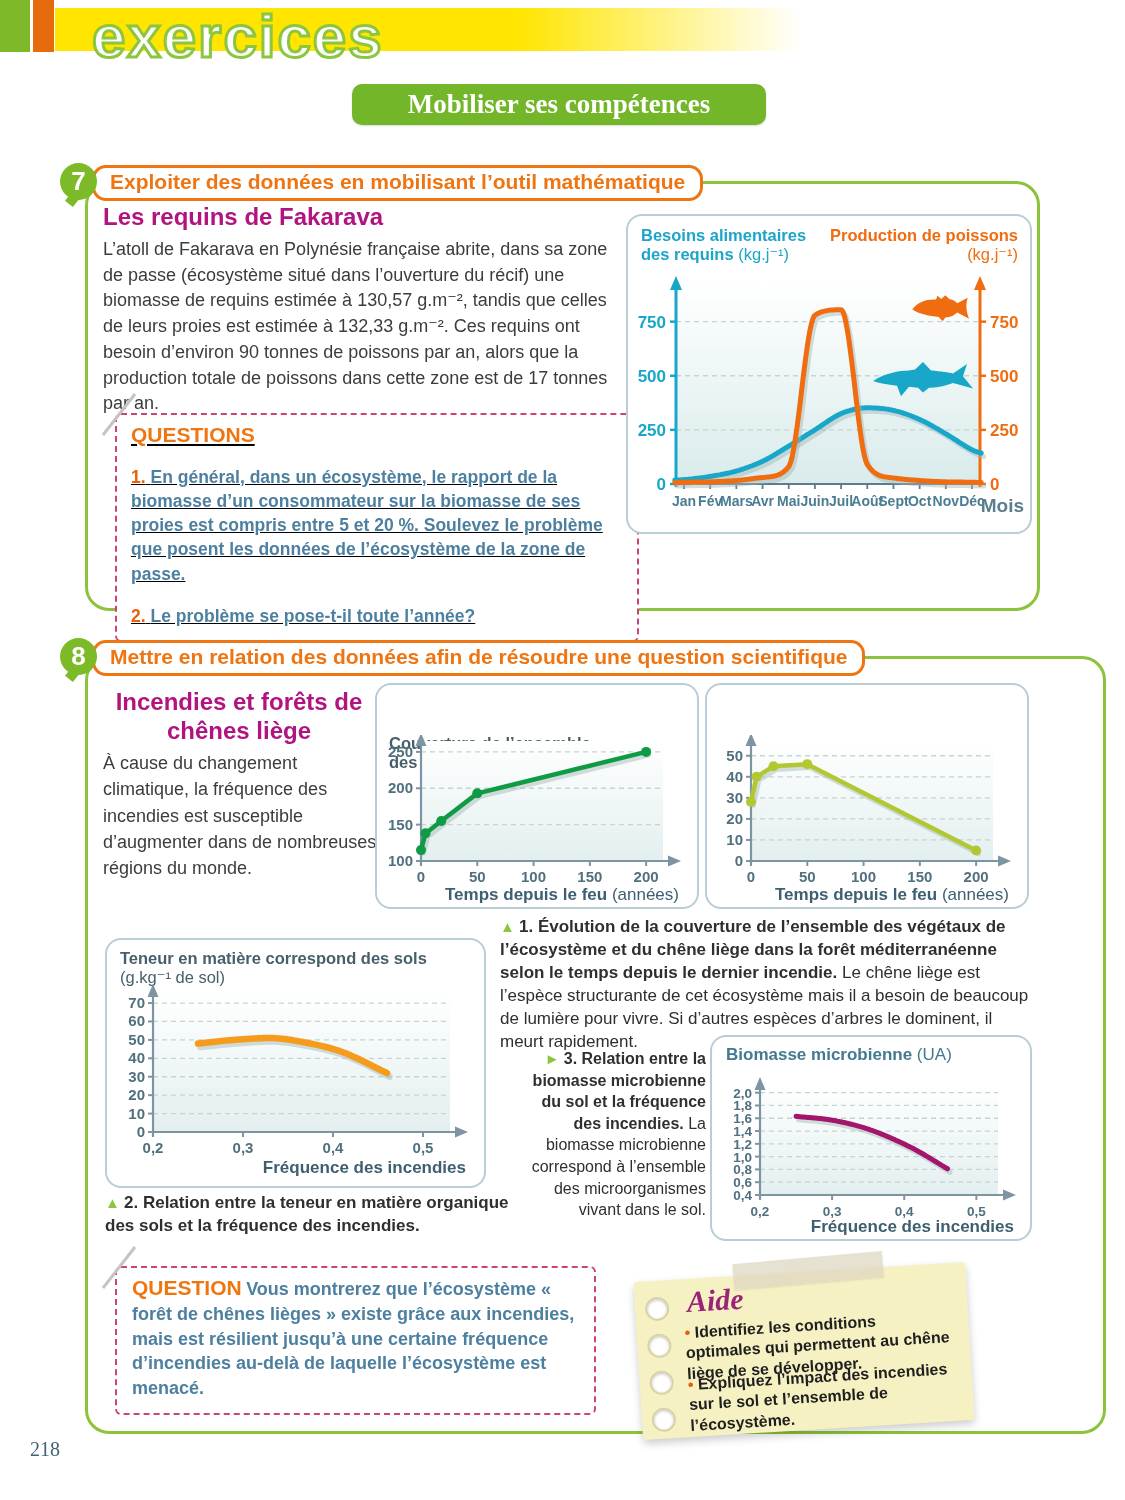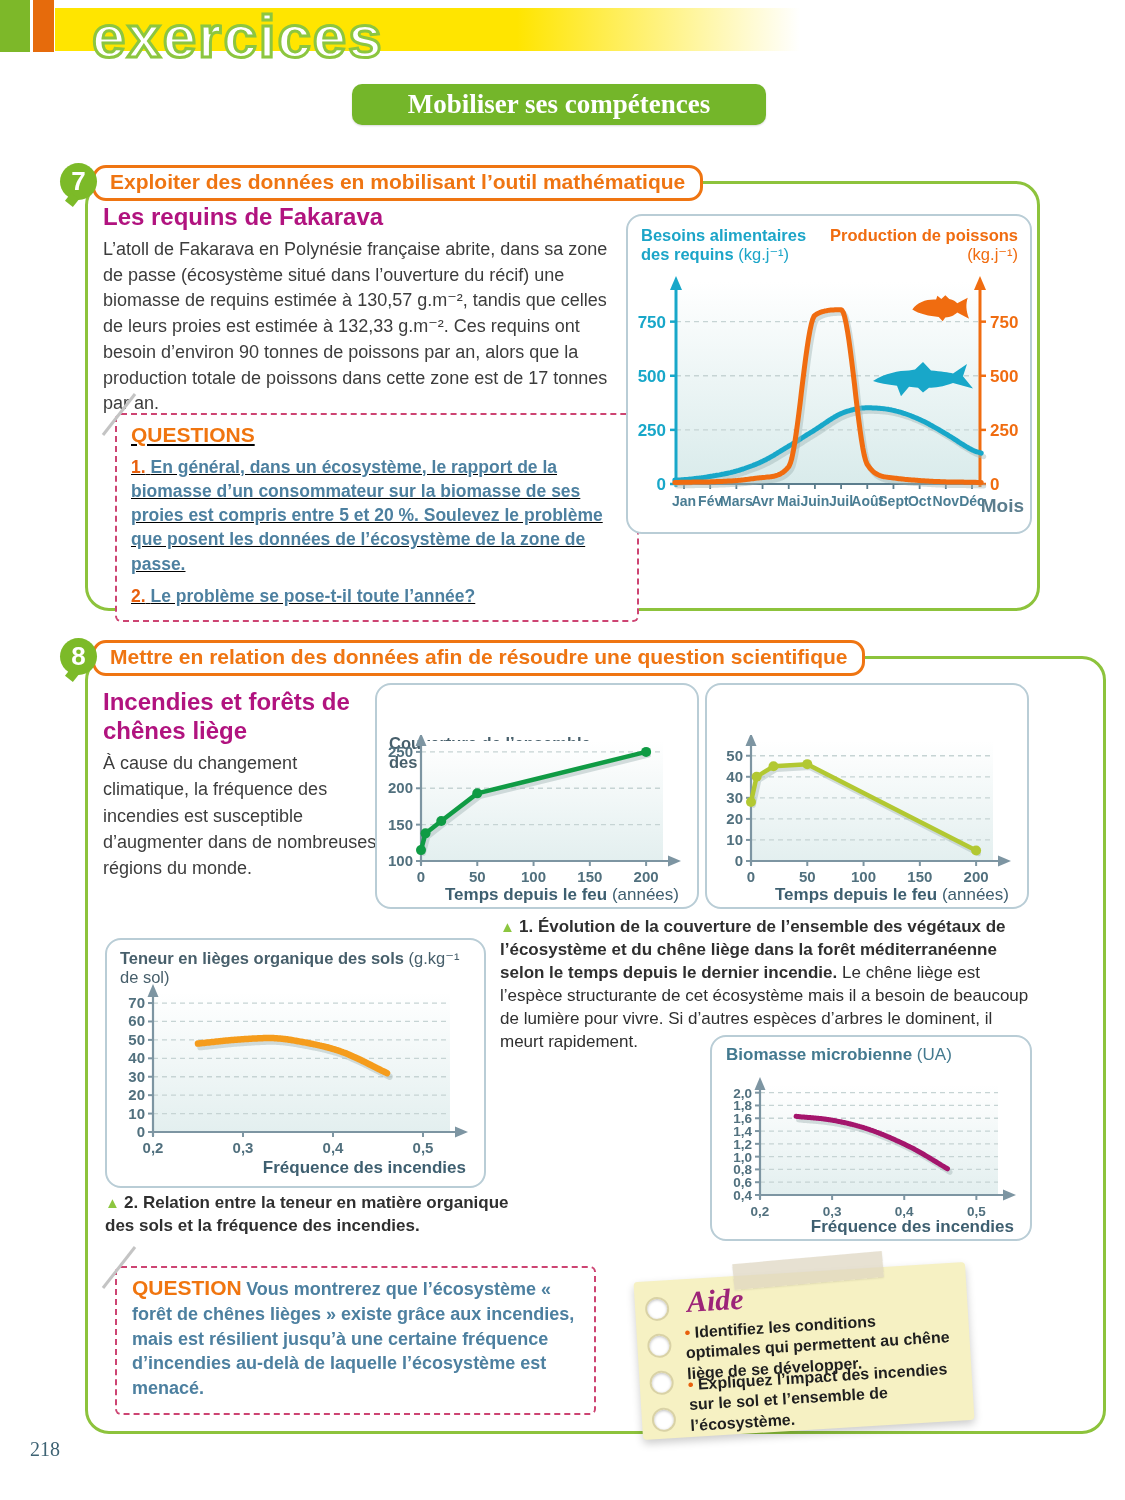--- a/index.html
+++ b/index.html
@@ -27,31 +27,31 @@
   .ex-badge::after{content:"";position:absolute;left:7px;bottom:-5px;width:10px;height:10px;
     background:#7cba28;transform:rotate(38deg);z-index:-1;}
   .badge7{left:60px;top:163px;}
   .badge8{left:60px;top:638px;}
   .ex-skill{background:#fff;border:3px solid #ef7512;border-radius:14px;color:#ef7512;
     font-size:21px;font-weight:700;padding:2px 15px 4px;z-index:2;white-space:nowrap;}
   .skill7{left:92px;top:165px;}
   .skill8{left:92px;top:640px;}
 
   
-  .h-magenta{color:#b1137f;font-weight:800;font-size:24px;line-height:1.2;}
+  .h-magenta{color:#b1137f;font-weight:800;font-size:24px;line-height:1.2;text-align:center;}
   .ex7-title{left:103px;top:203px;}
   .body-text{font-size:18px;line-height:1.43;color:#3c3c3c;}
   .ex7-body{left:103px;top:237px;width:522px;}
 
   .qbox{border:2px dashed #cd4472;border-radius:6px;background:#fff;}
   .qbox::before{content:"";position:absolute;left:-24px;top:-2px;width:52px;height:3px;
     background:#c4c4c4;transform:rotate(-52deg);}
   .qbox7{left:115px;top:413px;width:492px;padding:8px 14px 12px;text-decoration:underline;}
   .q-label{color:#f0750f;font-weight:800;font-size:21px;}
-  .q-item{color:#4d80a0;font-weight:700;font-size:17.5px;line-height:1.38;margin-top:8px;}
+  .q-item{color:#4d80a0;font-weight:700;font-size:17.5px;line-height:1.38;margin-top:18px;}
   .q-num{color:#e8600d;font-weight:800;}
 
   .chart-panel{border:2px solid #b9cdd6;border-radius:16px;background:#fff;}
   .panelA{left:626px;top:214px;width:402px;height:316px;}
   .panel-title{font-size:16.5px;font-weight:700;line-height:1.18;}
   .tA-left{left:13px;top:10px;width:178px;color:#1ca5c8;}
   .tA-right{right:12px;top:10px;width:190px;color:#f06c10;text-align:right;}
   .t-unit{font-weight:400;}
   .panel-title-gray{color:#475f6b;font-size:16.5px;font-weight:700;line-height:1.18;}
   .panel-title-teal{color:#43798f;font-size:17px;font-weight:700;}
@@ -291,21 +291,21 @@
         <circle cx="49.627906976744185" cy="41.789473684210535" r="5" fill="#b2c832"></circle>
         <circle cx="66.51162790697674" cy="31.263157894736835" r="5" fill="#b2c832"></circle>
         <circle cx="100.27906976744185" cy="29.15789473684211" r="5" fill="#b2c832"></circle>
         <circle cx="269.1162790697674" cy="115.47368421052632" r="5" fill="#b2c832"></circle>
       </svg>
   </div>
 
   <div class="abs caption cap1"><span class="tri">▲ </span><span class="cap-bold">1. Évolution de la couverture de l’ensemble des végétaux de l’écosystème et du chêne liège dans la forêt méditerranéenne selon le temps depuis le dernier incendie.</span><span> Le chêne liège est l’espèce structurante de cet écosystème mais il a besoin de beaucoup de lumière pour vivre. Si d’autres espèces d’arbres le dominent, il meurt rapidement.</span></div>
 
   <div class="abs chart-panel panelD">
-    <div class="abs panel-title-gray titleD"><span>Teneur en lièges organique des sols</span> <span class="t-unit">(g.kg⁻¹ de sol)</span></div>
+    <div class="abs panel-title-gray titleD"><span>Teneur en matière correspond des sols</span> <span class="t-unit">(g.kg⁻¹ de sol)</span></div>
     <svg class="abs" style="left:0;top:42px;" width="373" height="198">
         <defs>
           <linearGradient id="grad3" x1="0" y1="0" x2="0" y2="1">
             <stop offset="0%" stop-color="#ffffff"></stop>
             <stop offset="100%" stop-color="#e3efef"></stop>
           </linearGradient>
         </defs>
         <rect x="46" y="10" width="297" height="140" fill="url(#grad3)"></rect>
         <line x1="46" y1="131.57894736842104" x2="343" y2="131.57894736842104" stroke="#c6d4d4" stroke-width="1.3" stroke-dasharray="5 4"></line>
         <line x1="46" y1="113.15789473684211" x2="343" y2="113.15789473684211" stroke="#c6d4d4" stroke-width="1.3" stroke-dasharray="5 4"></line>
@@ -343,20 +343,21 @@
         <line x1="316" y1="150" x2="316" y2="155" stroke="#7d95a2" stroke-width="2"></line>
         <text x="316" y="171" text-anchor="middle" fill="#51707e" font-size="15" font-weight="600">0,5</text>
         <text x="359" y="191" text-anchor="end" fill="#3e5f70" font-size="17"><tspan font-weight="bold">Fréquence des incendies</tspan></text>
         <path d="M91.0,61.6L92.1,61.5L93.2,61.3L94.3,61.2L95.4,61.1L96.6,61.0L97.7,60.9L98.8,60.7L99.9,60.6L101.0,60.5L102.1,60.4L103.2,60.3L104.3,60.1L105.5,60.0L106.6,59.9L107.7,59.8L108.8,59.6L109.9,59.5L111.0,59.4L112.1,59.3L113.2,59.2L114.3,59.1L115.5,58.9L116.6,58.8L117.7,58.7L118.8,58.6L119.9,58.5L121.0,58.4L122.1,58.3L123.2,58.2L124.4,58.1L125.5,58.0L126.6,57.9L127.7,57.8L128.8,57.8L129.9,57.7L131.0,57.6L132.1,57.5L133.2,57.4L134.4,57.3L135.5,57.3L136.6,57.2L137.7,57.1L138.8,57.0L139.9,56.9L141.0,56.9L142.1,56.8L143.3,56.7L144.4,56.7L145.5,56.6L146.6,56.5L147.7,56.5L148.8,56.4L149.9,56.4L151.0,56.3L152.1,56.3L153.3,56.2L154.4,56.2L155.5,56.2L156.6,56.1L157.7,56.1L158.8,56.1L159.9,56.1L161.0,56.1L162.2,56.1L163.3,56.1L164.4,56.1L165.5,56.1L166.6,56.1L167.7,56.2L168.8,56.2L169.9,56.3L171.0,56.4L172.2,56.5L173.3,56.6L174.4,56.7L175.5,56.8L176.6,56.9L177.7,57.0L178.8,57.2L179.9,57.3L181.1,57.5L182.2,57.7L183.3,57.8L184.4,58.0L185.5,58.2L186.6,58.4L187.7,58.6L188.8,58.8L189.9,59.0L191.1,59.2L192.2,59.4L193.3,59.6L194.4,59.8L195.5,60.0L196.6,60.2L197.7,60.4L198.8,60.6L200.0,60.8L201.1,61.1L202.2,61.3L203.3,61.5L204.4,61.7L205.5,61.9L206.6,62.2L207.7,62.4L208.8,62.6L210.0,62.9L211.1,63.1L212.2,63.4L213.3,63.6L214.4,63.9L215.5,64.1L216.6,64.4L217.7,64.7L218.9,65.0L220.0,65.2L221.1,65.5L222.2,65.8L223.3,66.1L224.4,66.5L225.5,66.8L226.6,67.1L227.7,67.4L228.9,67.8L230.0,68.1L231.1,68.5L232.2,68.9L233.3,69.3L234.4,69.7L235.5,70.1L236.6,70.5L237.8,70.9L238.9,71.3L240.0,71.8L241.1,72.2L242.2,72.7L243.3,73.2L244.4,73.7L245.5,74.2L246.6,74.7L247.8,75.2L248.9,75.7L250.0,76.2L251.1,76.7L252.2,77.3L253.3,77.8L254.4,78.3L255.5,78.9L256.7,79.4L257.8,80.0L258.9,80.5L260.0,81.1L261.1,81.7L262.2,82.2L263.3,82.8L264.4,83.3L265.5,83.9L266.7,84.5L267.8,85.0L268.9,85.6L270.0,86.2L271.1,86.7L272.2,87.3L273.3,87.8L274.4,88.4L275.6,88.9L276.7,89.5L277.8,90.0L278.9,90.5L280.0,91.1" transform="translate(2.5,3.5)" stroke="#a9bcbc" opacity="0.5" stroke-width="6.5" fill="none" stroke-linecap="round" stroke-linejoin="round"></path>
         <path d="M91.0,61.6L92.1,61.5L93.2,61.3L94.3,61.2L95.4,61.1L96.6,61.0L97.7,60.9L98.8,60.7L99.9,60.6L101.0,60.5L102.1,60.4L103.2,60.3L104.3,60.1L105.5,60.0L106.6,59.9L107.7,59.8L108.8,59.6L109.9,59.5L111.0,59.4L112.1,59.3L113.2,59.2L114.3,59.1L115.5,58.9L116.6,58.8L117.7,58.7L118.8,58.6L119.9,58.5L121.0,58.4L122.1,58.3L123.2,58.2L124.4,58.1L125.5,58.0L126.6,57.9L127.7,57.8L128.8,57.8L129.9,57.7L131.0,57.6L132.1,57.5L133.2,57.4L134.4,57.3L135.5,57.3L136.6,57.2L137.7,57.1L138.8,57.0L139.9,56.9L141.0,56.9L142.1,56.8L143.3,56.7L144.4,56.7L145.5,56.6L146.6,56.5L147.7,56.5L148.8,56.4L149.9,56.4L151.0,56.3L152.1,56.3L153.3,56.2L154.4,56.2L155.5,56.2L156.6,56.1L157.7,56.1L158.8,56.1L159.9,56.1L161.0,56.1L162.2,56.1L163.3,56.1L164.4,56.1L165.5,56.1L166.6,56.1L167.7,56.2L168.8,56.2L169.9,56.3L171.0,56.4L172.2,56.5L173.3,56.6L174.4,56.7L175.5,56.8L176.6,56.9L177.7,57.0L178.8,57.2L179.9,57.3L181.1,57.5L182.2,57.7L183.3,57.8L184.4,58.0L185.5,58.2L186.6,58.4L187.7,58.6L188.8,58.8L189.9,59.0L191.1,59.2L192.2,59.4L193.3,59.6L194.4,59.8L195.5,60.0L196.6,60.2L197.7,60.4L198.8,60.6L200.0,60.8L201.1,61.1L202.2,61.3L203.3,61.5L204.4,61.7L205.5,61.9L206.6,62.2L207.7,62.4L208.8,62.6L210.0,62.9L211.1,63.1L212.2,63.4L213.3,63.6L214.4,63.9L215.5,64.1L216.6,64.4L217.7,64.7L218.9,65.0L220.0,65.2L221.1,65.5L222.2,65.8L223.3,66.1L224.4,66.5L225.5,66.8L226.6,67.1L227.7,67.4L228.9,67.8L230.0,68.1L231.1,68.5L232.2,68.9L233.3,69.3L234.4,69.7L235.5,70.1L236.6,70.5L237.8,70.9L238.9,71.3L240.0,71.8L241.1,72.2L242.2,72.7L243.3,73.2L244.4,73.7L245.5,74.2L246.6,74.7L247.8,75.2L248.9,75.7L250.0,76.2L251.1,76.7L252.2,77.3L253.3,77.8L254.4,78.3L255.5,78.9L256.7,79.4L257.8,80.0L258.9,80.5L260.0,81.1L261.1,81.7L262.2,82.2L263.3,82.8L264.4,83.3L265.5,83.9L266.7,84.5L267.8,85.0L268.9,85.6L270.0,86.2L271.1,86.7L272.2,87.3L273.3,87.8L274.4,88.4L275.6,88.9L276.7,89.5L277.8,90.0L278.9,90.5L280.0,91.1" stroke="#f59c1c" stroke-width="6.5" fill="none" stroke-linecap="round" stroke-linejoin="round"></path>
       </svg>
   </div>
 
   <div class="abs caption cap2"><span class="tri">▲ </span><span>2. Relation entre la teneur en matière organique des sols et la fréquence des incendies.</span></div>
 
+  <div class="abs caption cap3"><span class="tri">► </span><span class="cap-bold">3. Relation entre la biomasse microbienne du sol et la fréquence des incendies.</span><span> La biomasse microbienne correspond à l’ensemble des microorganismes vivant dans le sol.</span></div>
 
   <div class="abs chart-panel panelE">
     <div class="abs panel-title-teal titleE"><span>Biomasse microbienne</span> <span class="t-unit">(UA)</span></div>
     <svg class="abs" style="left:0;top:40px;" width="314" height="162">
         <defs>
           <linearGradient id="grad4" x1="0" y1="0" x2="0" y2="1">
             <stop offset="0%" stop-color="#ffffff"></stop>
             <stop offset="100%" stop-color="#e3efef"></stop>
           </linearGradient>
         </defs>

